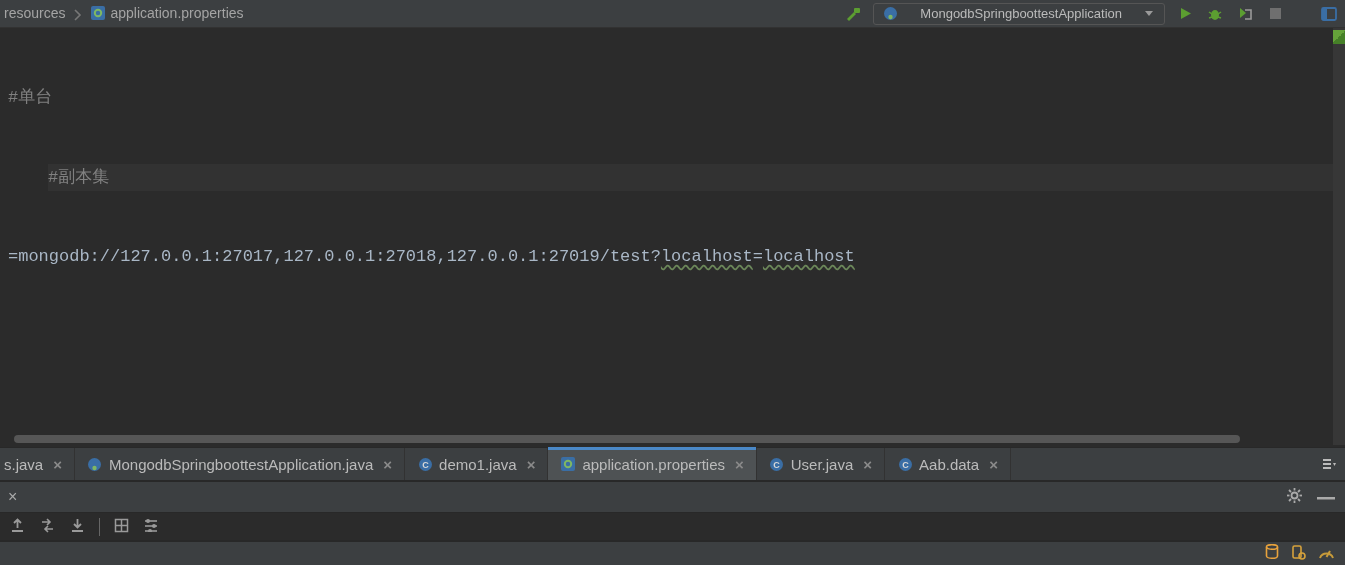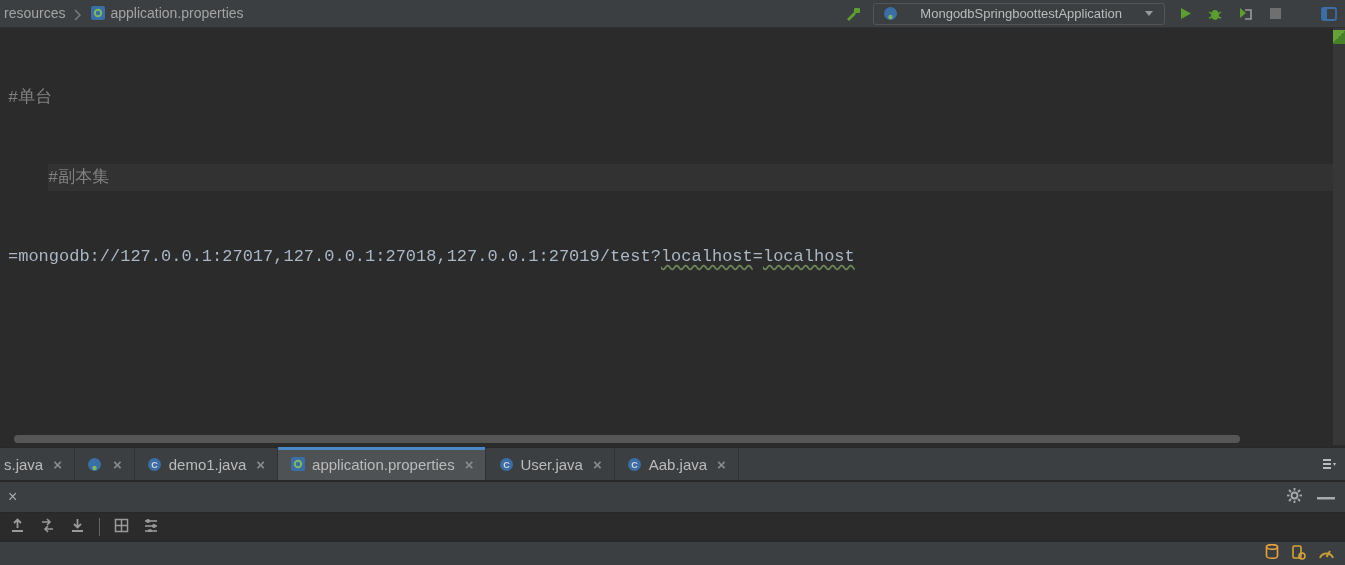--- a/index.html
+++ b/index.html
@@ -270,20 +270,21 @@
     <span>s.java</span>
     <span class="cls">×</span>
   </div>
   <div class="file-tab">
     <span class="icon-box">
       <svg width="15" height="15">
           <circle cx="7.5" cy="7.5" r="6.5" fill="#3a6ea5"></circle>
           <circle cx="7.5" cy="11" r="2.2" fill="#7fb764"></circle>
         </svg>
     </span>
+    <span>MongodbSpringboottestApplication.java</span>
     <span class="cls">×</span>
   </div>
   <div class="file-tab">
     <span class="icon-box">
       <svg width="15" height="15">
           <circle cx="7.5" cy="7.5" r="6.5" fill="#3a6ea5"></circle>
           <text x="7.5" y="11" font-size="9" font-family="Arial" fill="#d8d8d8" text-anchor="middle" font-weight="bold">C</text>
         </svg>
     </span>
     <span>demo1.java</span>
@@ -309,21 +310,21 @@
     <span>User.java</span>
     <span class="cls">×</span>
   </div>
   <div class="file-tab">
     <span class="icon-box">
       <svg width="15" height="15">
           <circle cx="7.5" cy="7.5" r="6.5" fill="#3a6ea5"></circle>
           <text x="7.5" y="11" font-size="9" font-family="Arial" fill="#d8d8d8" text-anchor="middle" font-weight="bold">C</text>
         </svg>
     </span>
-    <span>Aab.java</span>
+    <span>Aab.data</span>
     <span class="cls">×</span>
   </div>
   <div class="tabs-menu">
     <svg width="16" height="14">
       <line x1="2" y1="3" x2="10" y2="3" stroke="#bbb" stroke-width="2"></line>
       <line x1="2" y1="7" x2="10" y2="7" stroke="#bbb" stroke-width="2"></line>
       <line x1="2" y1="11" x2="10" y2="11" stroke="#bbb" stroke-width="2"></line>
       <path d="M12 6 l3 0 l-1.5 3 z" fill="#bbb"></path>
     </svg>
   </div>

